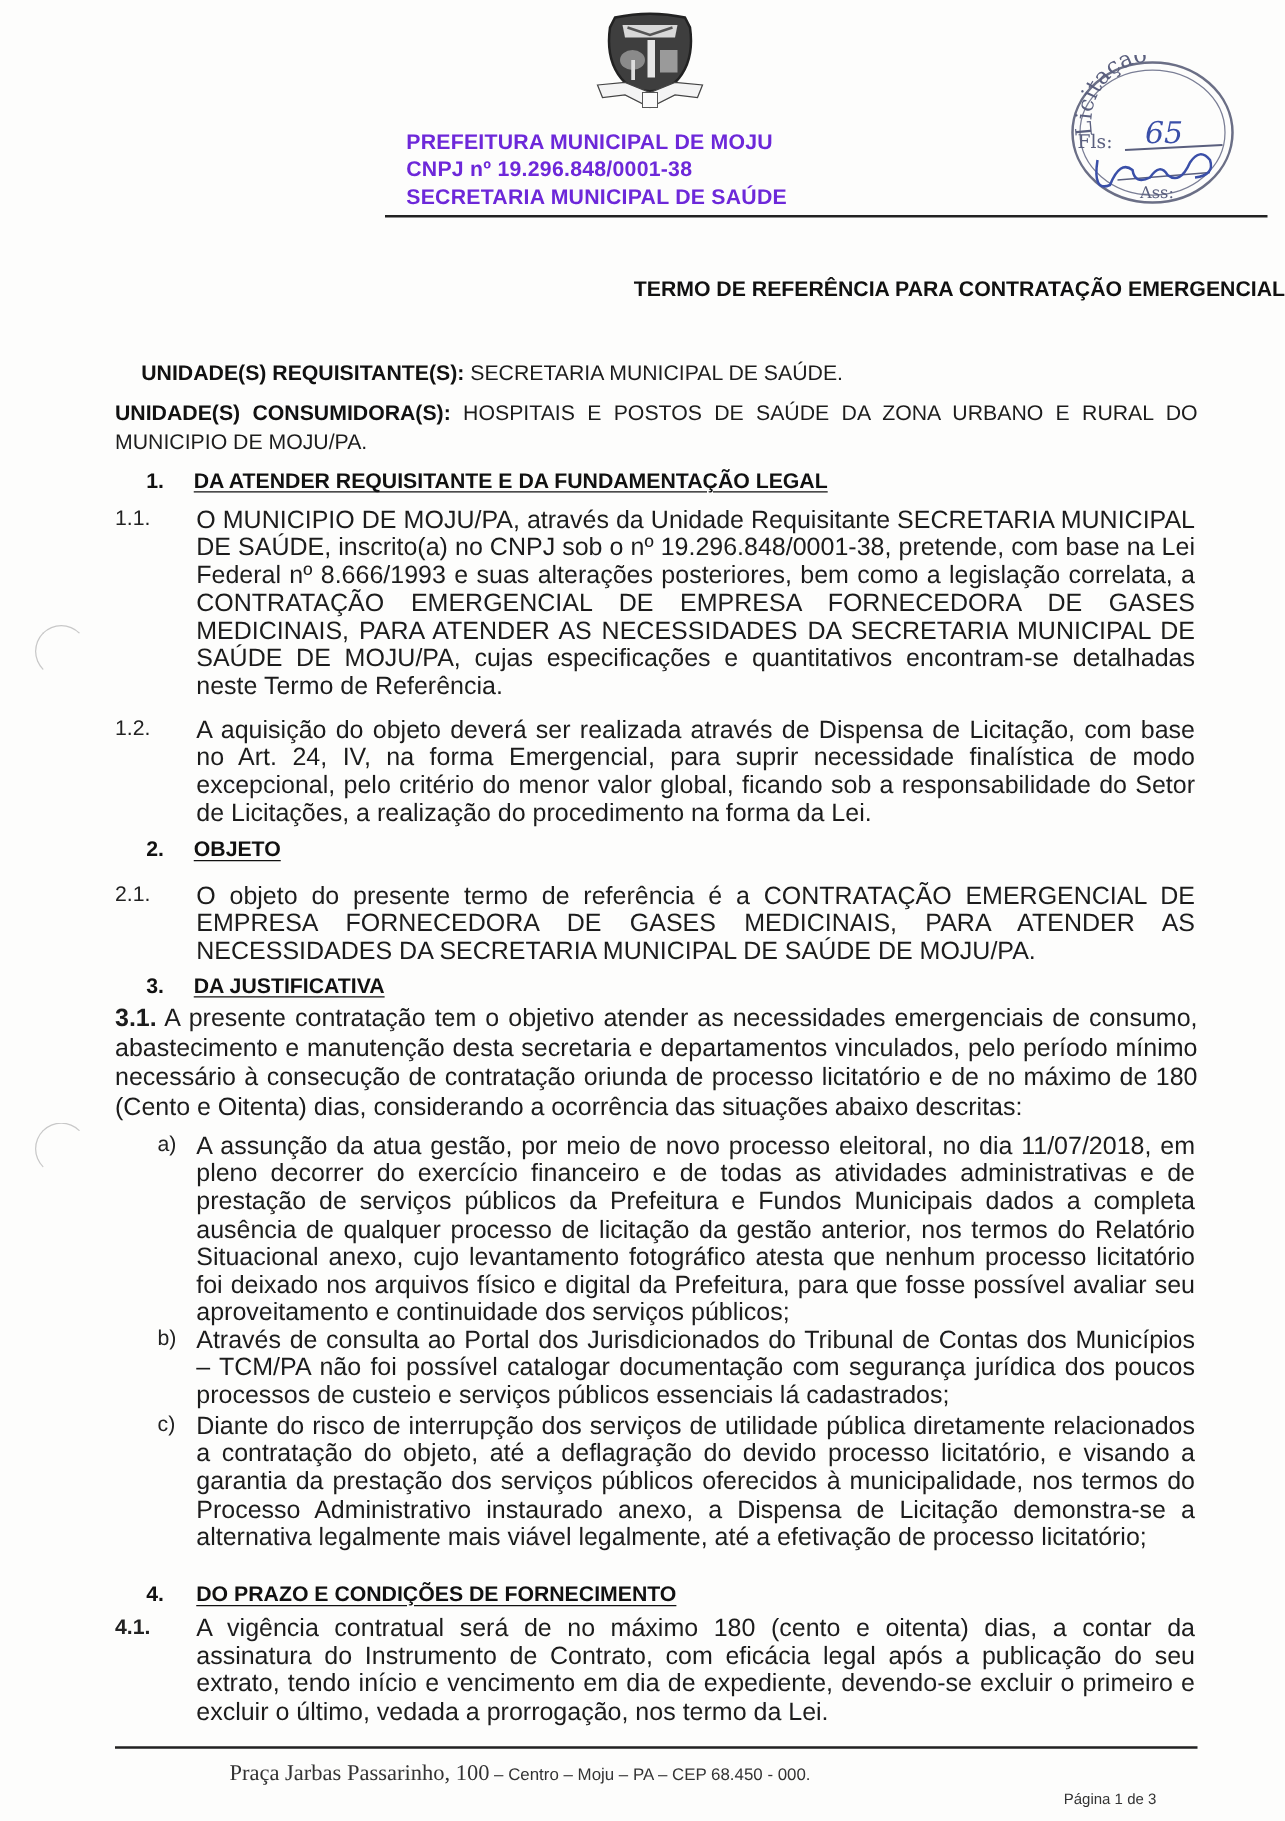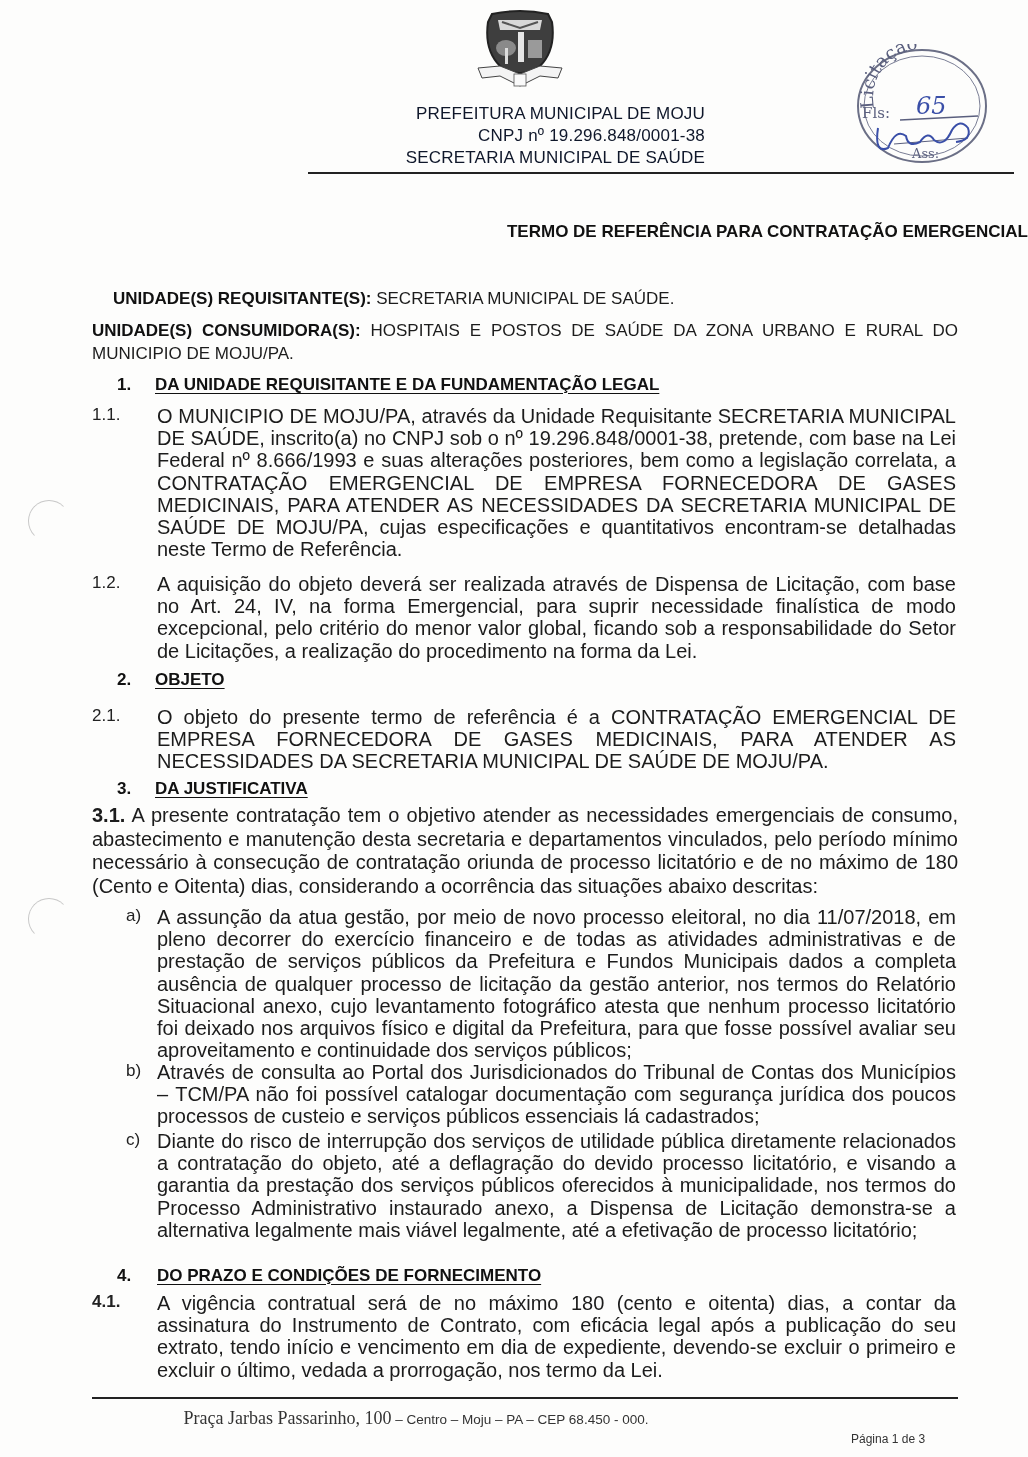--- a/index.html
+++ b/index.html
@@ -5,22 +5,22 @@
   html, body { margin: 0; padding: 0; background: #ffffff; }
   body {
     width: 1028px; height: 1457px; position: relative; overflow: hidden;
     font-family: "Liberation Sans", sans-serif; color: #1a1a1a;
     background: #fdfdfc;
   }
   .abs { position: absolute; }
   
   .logo { left: 470px; top: 8px; width: 100px; height: 82px; }
   .hdr-line {
-    left: 0; width: 1028px; text-align: right; font-weight: normal;
-    font-size: 17px; letter-spacing: 0.2px; color: #0f172a;
+    left: 0; width: 1028px; text-align: left; font-weight: bold;
+    font-size: 17px; letter-spacing: 0.2px; color: #6d28d9;
   }
   .hdr-1 { top: 104px; left: 325px; width: 380px; }
   .hdr-2 { top: 126px; left: 325px; width: 380px; }
   .hdr-3 { top: 148px; left: 325px; width: 380px; }
   .hdr-rule { left: 308px; top: 172px; width: 706px; height: 2px; background: #222; }
   .stamp { left: 848px; top: 44px; width: 148px; height: 120px; }
 
   
   .doc-title {
     left: 0; width: 1028px; top: 222px; text-align: right;
@@ -94,21 +94,21 @@
   <b>UNIDADE(S) REQUISITANTE(S):</b>
   <span>SECRETARIA MUNICIPAL DE SAÚDE.</span>
 </div>
 <div class="abs para unit-cons">
   <b>UNIDADE(S) CONSUMIDORA(S):</b>
   <span>HOSPITAIS E POSTOS DE SAÚDE DA ZONA URBANO E RURAL DO MUNICIPIO DE MOJU/PA.</span>
 </div>
 
 <div class="sec-head">
   <span class="sec-num" style="left:117px; top:375px;">1.</span>
-  <span class="sec-title" style="left:155px; top:375px;">DA UNIDADE REQUISITANTE E DA FUNDAMENTAÇÃO LEGAL</span>
+  <span class="sec-title" style="left:155px; top:375px;">DA ATENDER REQUISITANTE E DA FUNDAMENTAÇÃO LEGAL</span>
 </div>
 <span class="item-num" style="left:92px; top:405px;">1.1.</span>
 <div class="item-text" style="left:157px; top:405px; width:799px;">O MUNICIPIO DE MOJU/PA, através da Unidade Requisitante SECRETARIA MUNICIPAL DE SAÚDE, inscrito(a) no CNPJ sob o nº 19.296.848/0001-38, pretende, com base na Lei Federal nº 8.666/1993 e suas alterações posteriores, bem como a legislação correlata, a CONTRATAÇÃO EMERGENCIAL DE EMPRESA FORNECEDORA DE GASES MEDICINAIS, PARA ATENDER AS NECESSIDADES DA SECRETARIA MUNICIPAL DE SAÚDE DE MOJU/PA, cujas especificações e quantitativos encontram-se detalhadas neste Termo de Referência.</div>
 
 <span class="item-num" style="left:92px; top:573px;">1.2.</span>
 <div class="item-text" style="left:157px; top:573px; width:799px;">A aquisição do objeto deverá ser realizada através de Dispensa de Licitação, com base no Art. 24, IV, na forma Emergencial, para suprir necessidade finalística de modo excepcional, pelo critério do menor valor global, ficando sob a responsabilidade do Setor de Licitações, a realização do procedimento na forma da Lei.</div>
 
 <div class="sec-head">
   <span class="sec-num" style="left:117px; top:670px;">2.</span>
   <span class="sec-title" style="left:155px; top:670px;">OBJETO</span>

